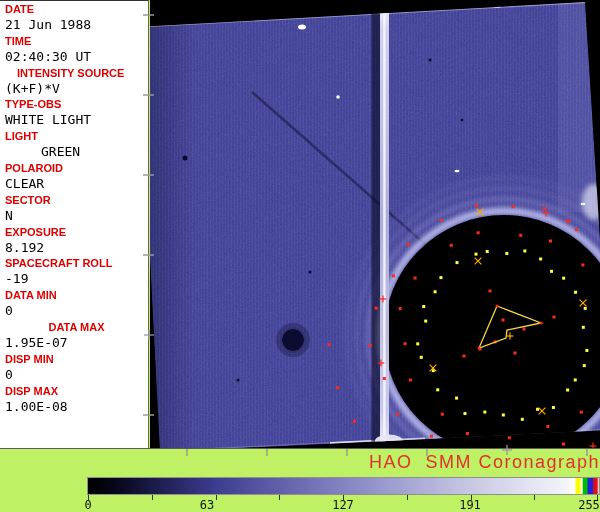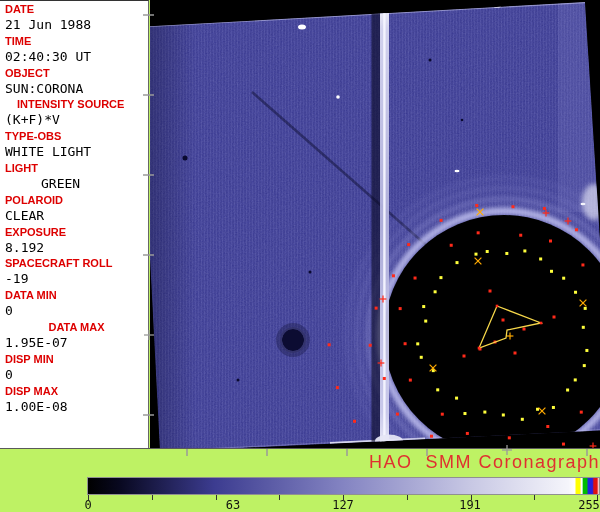--- a/index.html
+++ b/index.html
@@ -34,38 +34,38 @@
   <aside class="sidebar" id="sidebar">
       <div class="field">
         <div class="lab" style="color: rgb(221, 0, 0);">DATE</div>
         <div class="val" style="color: rgb(0, 0, 0);">21 Jun 1988</div>
       </div>
       <div class="field">
         <div class="lab" style="color: rgb(221, 0, 0);">TIME</div>
         <div class="val" style="color: rgb(0, 0, 0);">02:40:30 UT</div>
       </div>
       <div class="field">
-        <div class="lab" style="color: rgb(221, 0, 0);">OBJECT</div>
-        <div class="val" style="color: rgb(0, 0, 0);">SUN:CORONA</div>
-      </div>
-      <div class="field">
         <div class="lab" style="color: rgb(221, 0, 0); padding-left: 12px;">INTENSITY SOURCE</div>
         <div class="val" style="color: rgb(0, 0, 0);">(K+F)*V</div>
       </div>
       <div class="field">
         <div class="lab" style="color: rgb(221, 0, 0);">TYPE-OBS</div>
         <div class="val" style="color: rgb(0, 0, 0);">WHITE LIGHT</div>
       </div>
       <div class="field">
         <div class="lab" style="color: rgb(221, 0, 0);">LIGHT</div>
         <div class="val" style="color: rgb(0, 0, 0); margin-left: 36px;">GREEN</div>
       </div>
       <div class="field">
         <div class="lab" style="color: rgb(221, 0, 0);">POLAROID</div>
         <div class="val" style="color: rgb(0, 0, 0);">CLEAR</div>
+      </div>
+      <div class="field">
+        <div class="lab" style="color: rgb(221, 0, 0);">SECTOR</div>
+        <div class="val" style="color: rgb(0, 0, 0);">N</div>
       </div>
       <div class="field">
         <div class="lab" style="color: rgb(221, 0, 0);">EXPOSURE</div>
         <div class="val" style="color: rgb(0, 0, 0);">8.192</div>
       </div>
       <div class="field">
         <div class="lab" style="color: rgb(221, 0, 0);">SPACECRAFT ROLL</div>
         <div class="val" style="color: rgb(0, 0, 0);">-19</div>
       </div>
       <div class="field">
@@ -288,19 +288,19 @@
       <div class="cbar-tick" style="left: 88px;"></div>
       <div class="cbar-tick" style="left: 215.5px;"></div>
       <div class="cbar-tick" style="left: 343px;"></div>
       <div class="cbar-tick" style="left: 470.5px;"></div>
       <div class="cbar-tick" style="left: 597px;"></div>
       <div class="cbar-tick" style="left: 151.8px;"></div>
       <div class="cbar-tick" style="left: 279.2px;"></div>
       <div class="cbar-tick" style="left: 406.8px;"></div>
       <div class="cbar-tick" style="left: 534.2px;"></div>
       <div class="cbar-label" style="left: 88px;">0</div>
-      <div class="cbar-label" style="left: 233px;">63</div>
+      <div class="cbar-label" style="left: 207px;">63</div>
       <div class="cbar-label" style="left: 343px;">127</div>
       <div class="cbar-label" style="left: 470px;">191</div>
       <div class="cbar-label" style="left: 589px;">255</div>
     </div>
 
 </div>
 
 </body></html>

